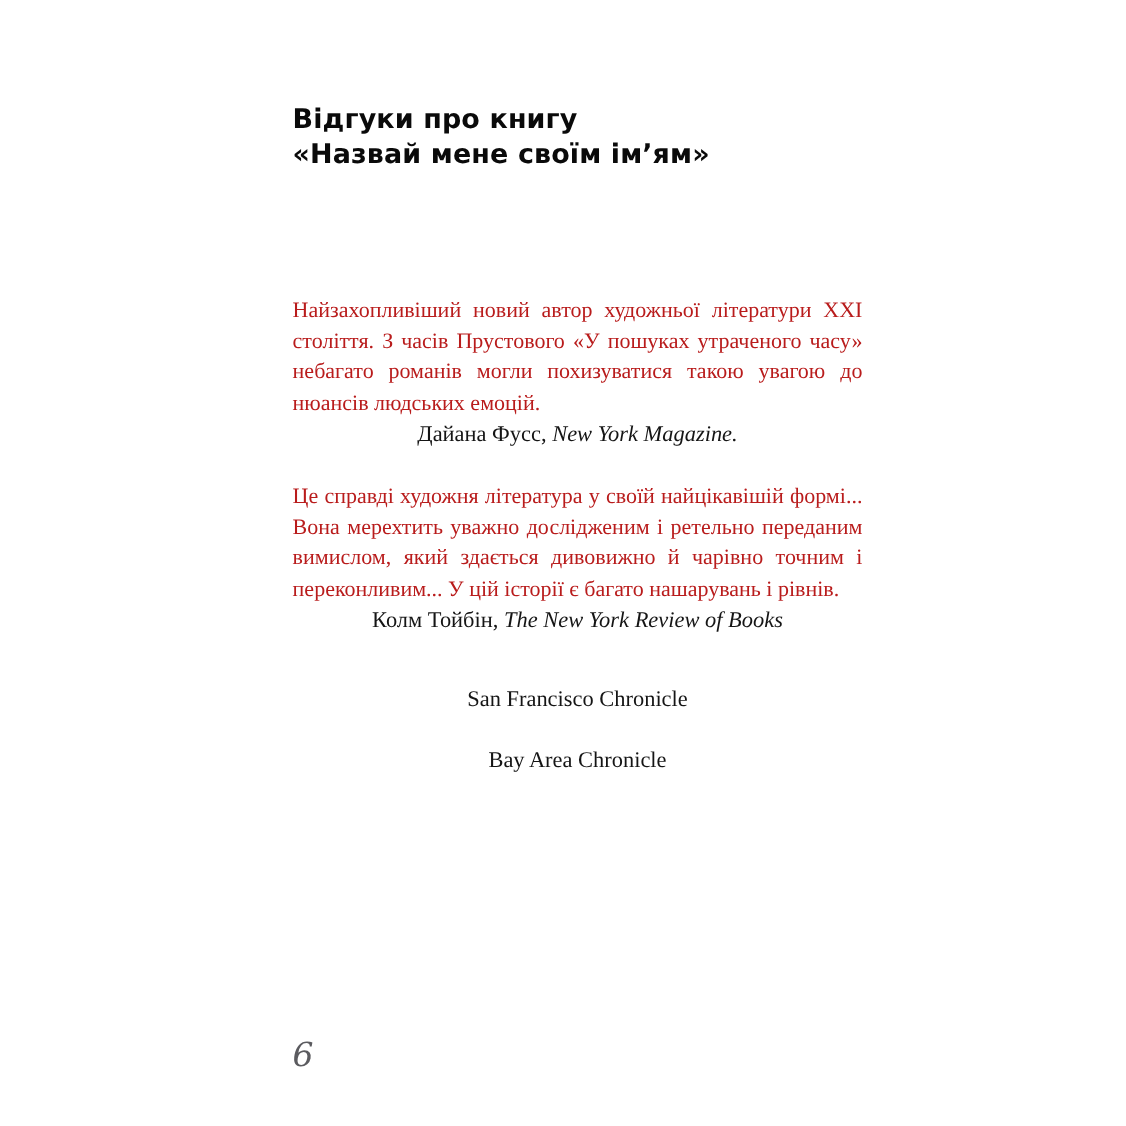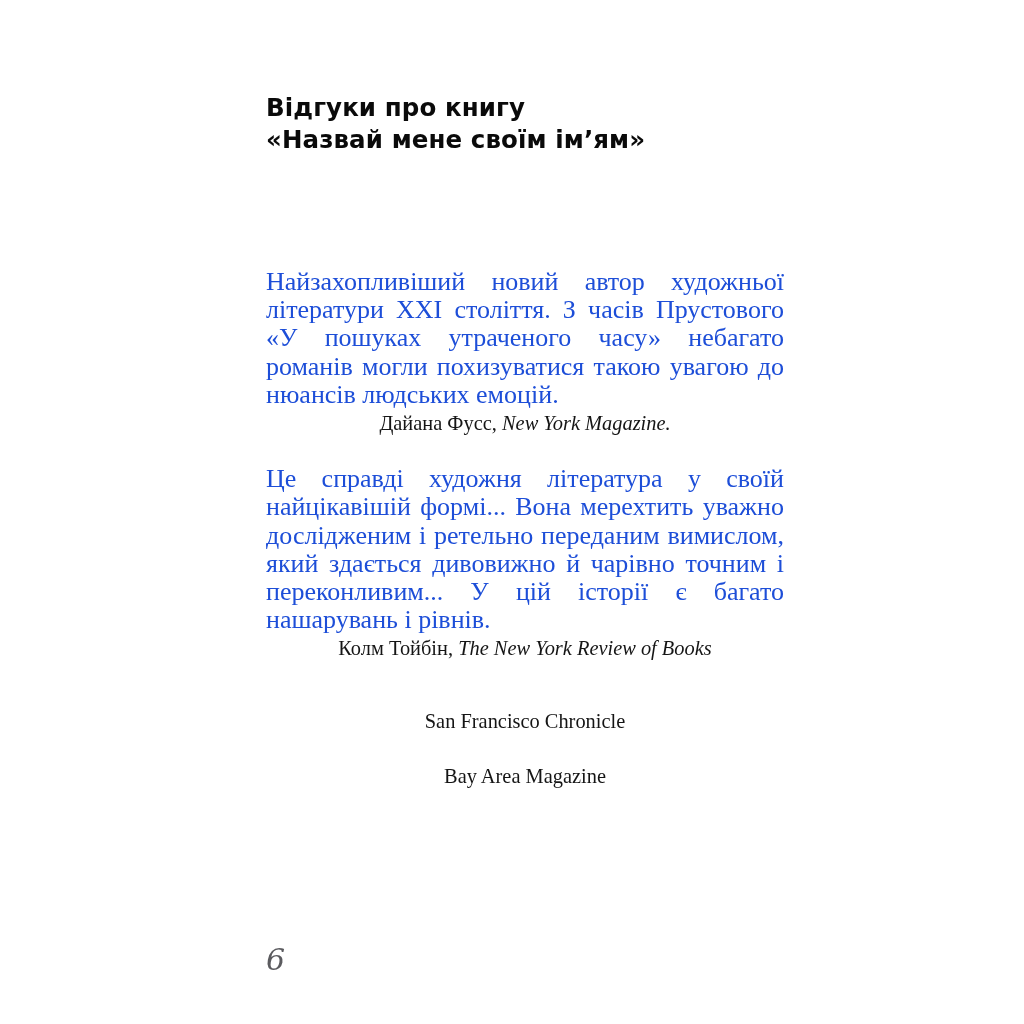--- a/index.html
+++ b/index.html
@@ -63,26 +63,26 @@
 
   .quote-block {
     margin: 0 0 29px 0;
   }
   .quote-block:last-of-type {
     margin-bottom: 0;
   }
 
   .quote-text {
     margin: 0;
-    font-size: 26px;
+    font-size: 20px;
     line-height: 28.2px;
     text-align: justify;
     text-justify: inter-word;
     hyphens: manual;
-    color: #1d4ed8;
+    color: #b91c1c;
   }
 
   .attribution {
     margin: 0;
     font-size: 20.4px;
     line-height: 28.2px;
     text-align: center;
     color: #151515;
     white-space: nowrap;
   }
@@ -136,21 +136,21 @@
       <blockquote class="quote-block q2">
         <p class="quote-text">Це справді художня література у своїй найцікавішій формі... Вона мерехтить уважно дослідженим і ретельно переданим вимислом, який здається дивовижно й чарівно точним і переконливим... У цій історії є багато нашарувань і рівнів.</p>
         <p class="attribution attr-tight"><span>Колм Тойбін, </span><span class="src-italic">The New York Review of Books</span></p>
       </blockquote>
 
       <blockquote class="quote-block q3">
         <p class="attribution attr-spaced"><span></span><span class="src-roman">San Francisco Chronicle</span></p>
       </blockquote>
 
       <blockquote class="quote-block">
-        <p class="attribution attr-spaced"><span></span><span class="src-roman">Bay Area Magazine</span></p>
+        <p class="attribution attr-spaced"><span></span><span class="src-roman">Bay Area Chronicle</span></p>
       </blockquote>
 
     </div>
   </div>
 
   <div class="page-number">6</div>
 
 </div>
 
 </body></html>

